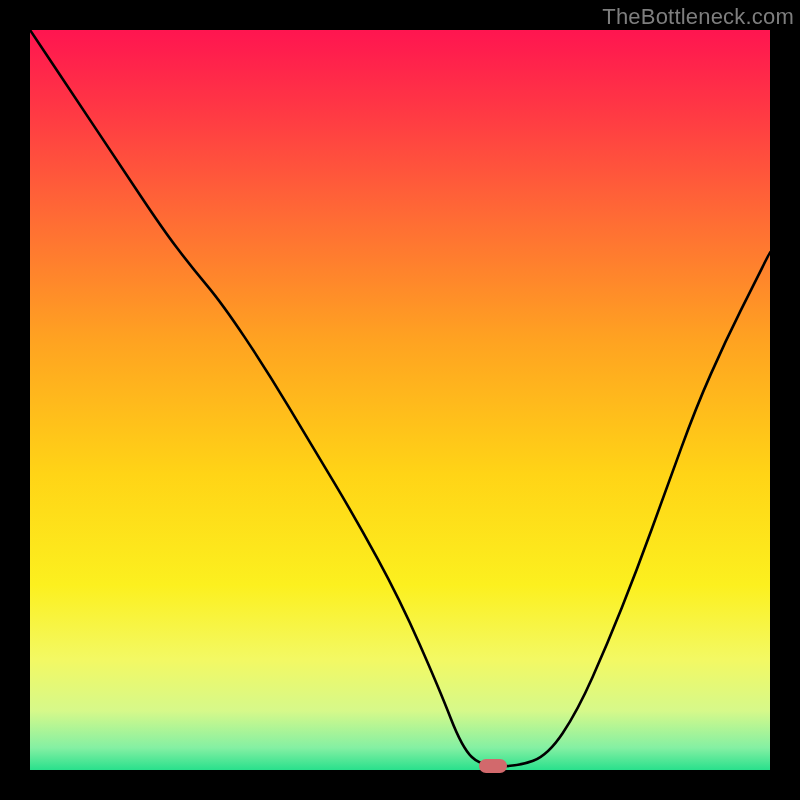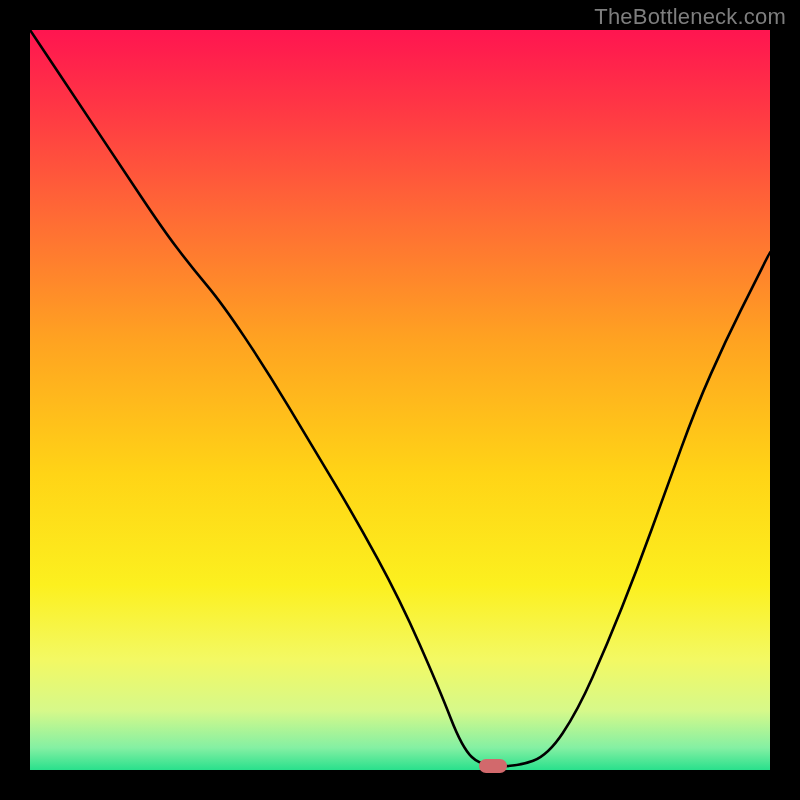--- a/index.html
+++ b/index.html
@@ -13,21 +13,21 @@
   }
   .frame {
     position: relative;
     width: 800px;
     height: 800px;
     background: #000;
   }
   .watermark {
     position: absolute;
     top: 4px;
-    right: 14px;
+    right: 6px;
     color: #7e7e7e;
     font-size: 22px;
     letter-spacing: 0.2px;
     z-index: 5;
   }
   .plot {
     position: absolute;
     left: 30px;
     top: 30px;
     width: 740px;

